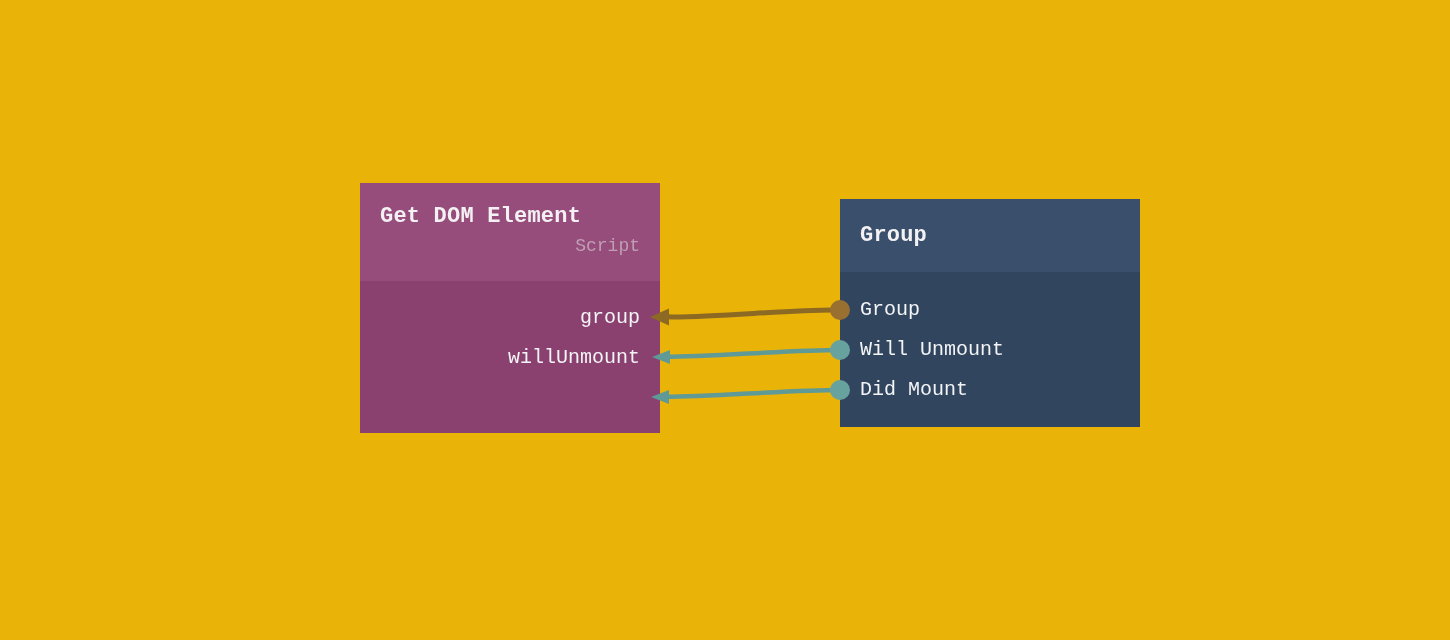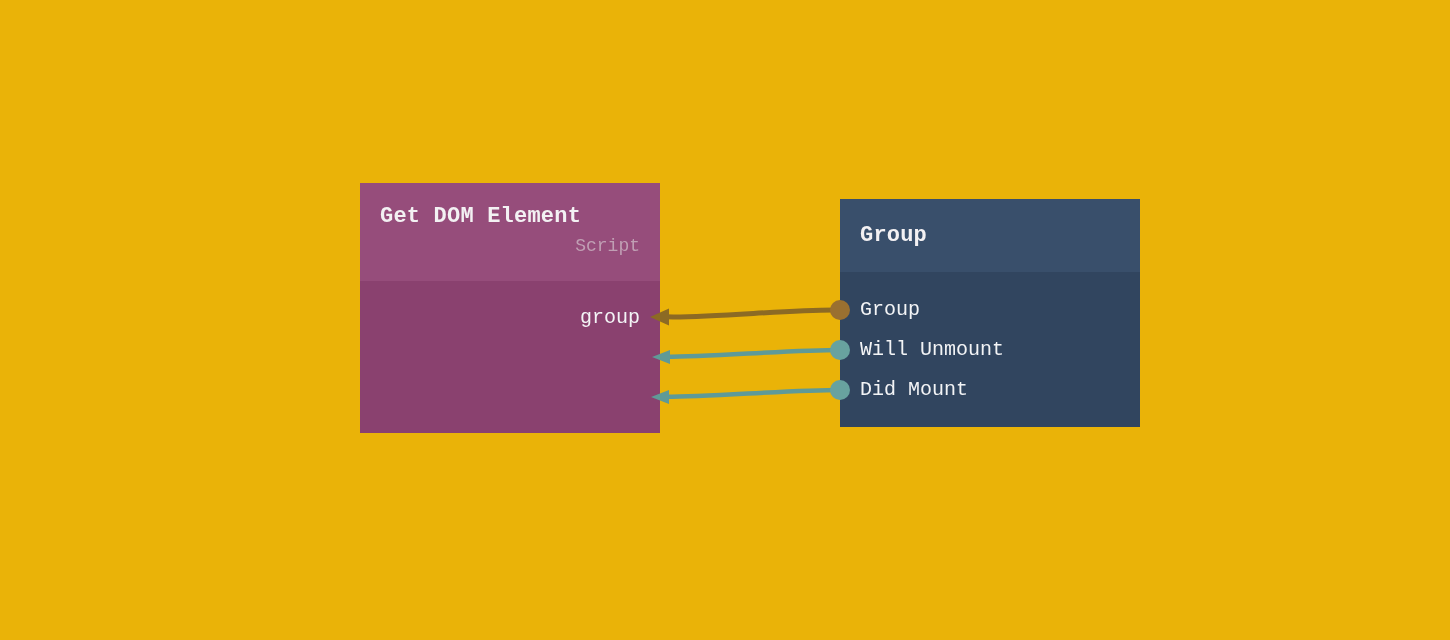--- a/index.html
+++ b/index.html
@@ -78,20 +78,23 @@
 
   <div class="node node-getdom">
     <div class="node-header">
       <div class="node-title">Get DOM Element</div>
       <div class="node-subtitle">Script</div>
     </div>
     <div class="node-body">
       <div class="port-row">
         <span class="port-label">group</span>
       </div>
+      <div class="port-row">
+        <span class="port-label">willUnmount</span>
+      </div>
     </div>
   </div>
 
   <div class="node node-group">
     <div class="node-header">
       <div class="node-title">Group</div>
     </div>
     <div class="node-body">
       <div class="port-row">
         <span class="port-label">Group</span>

